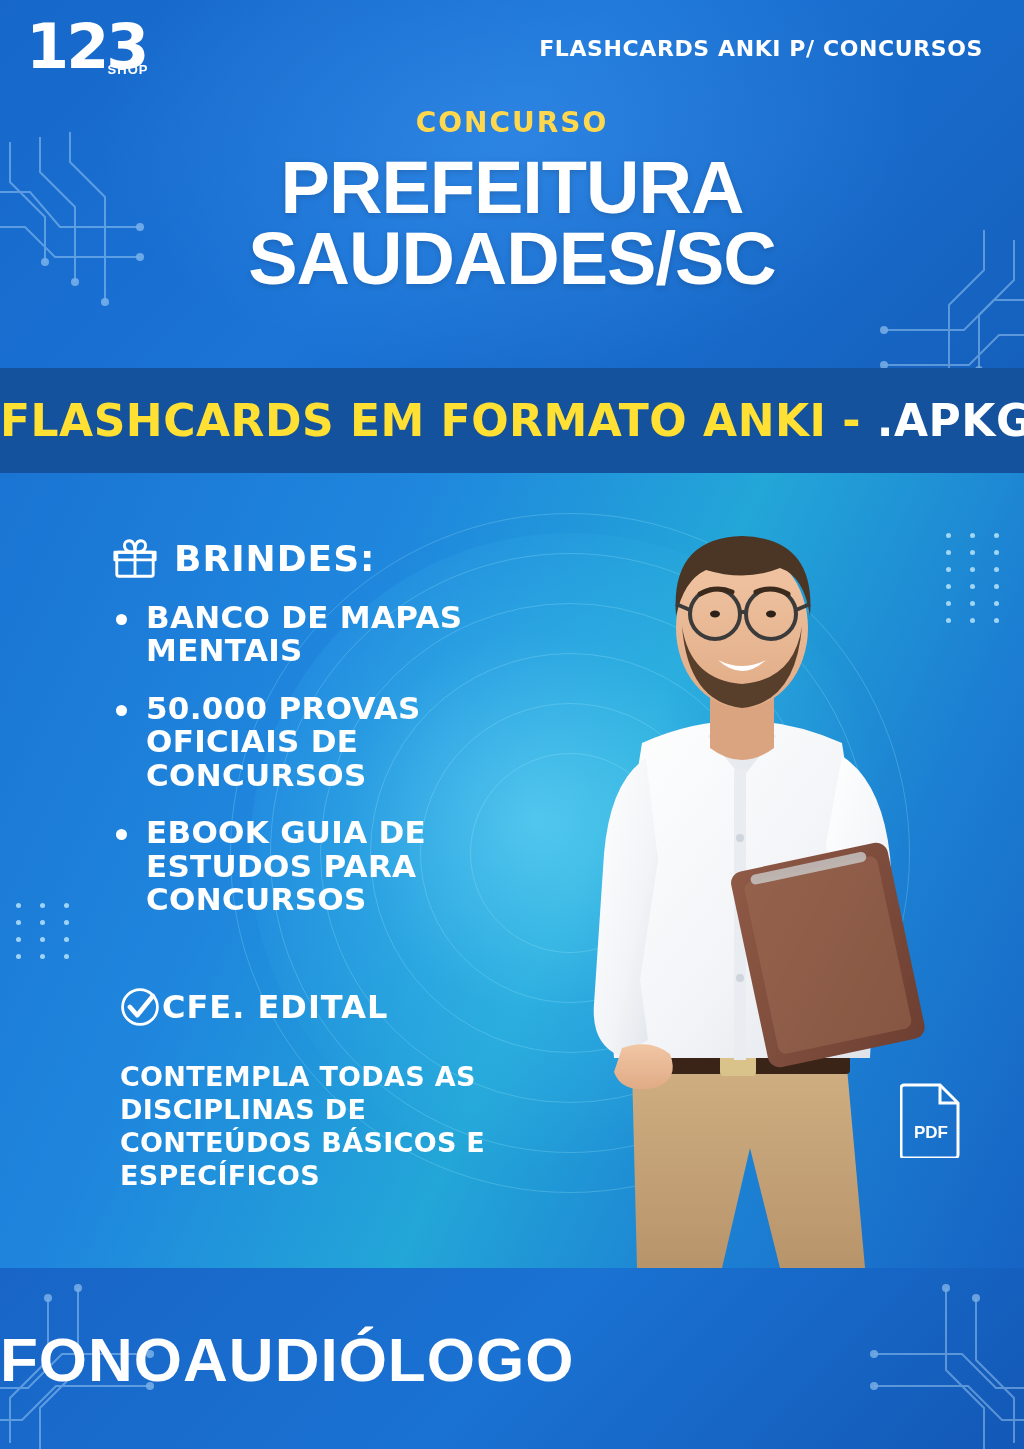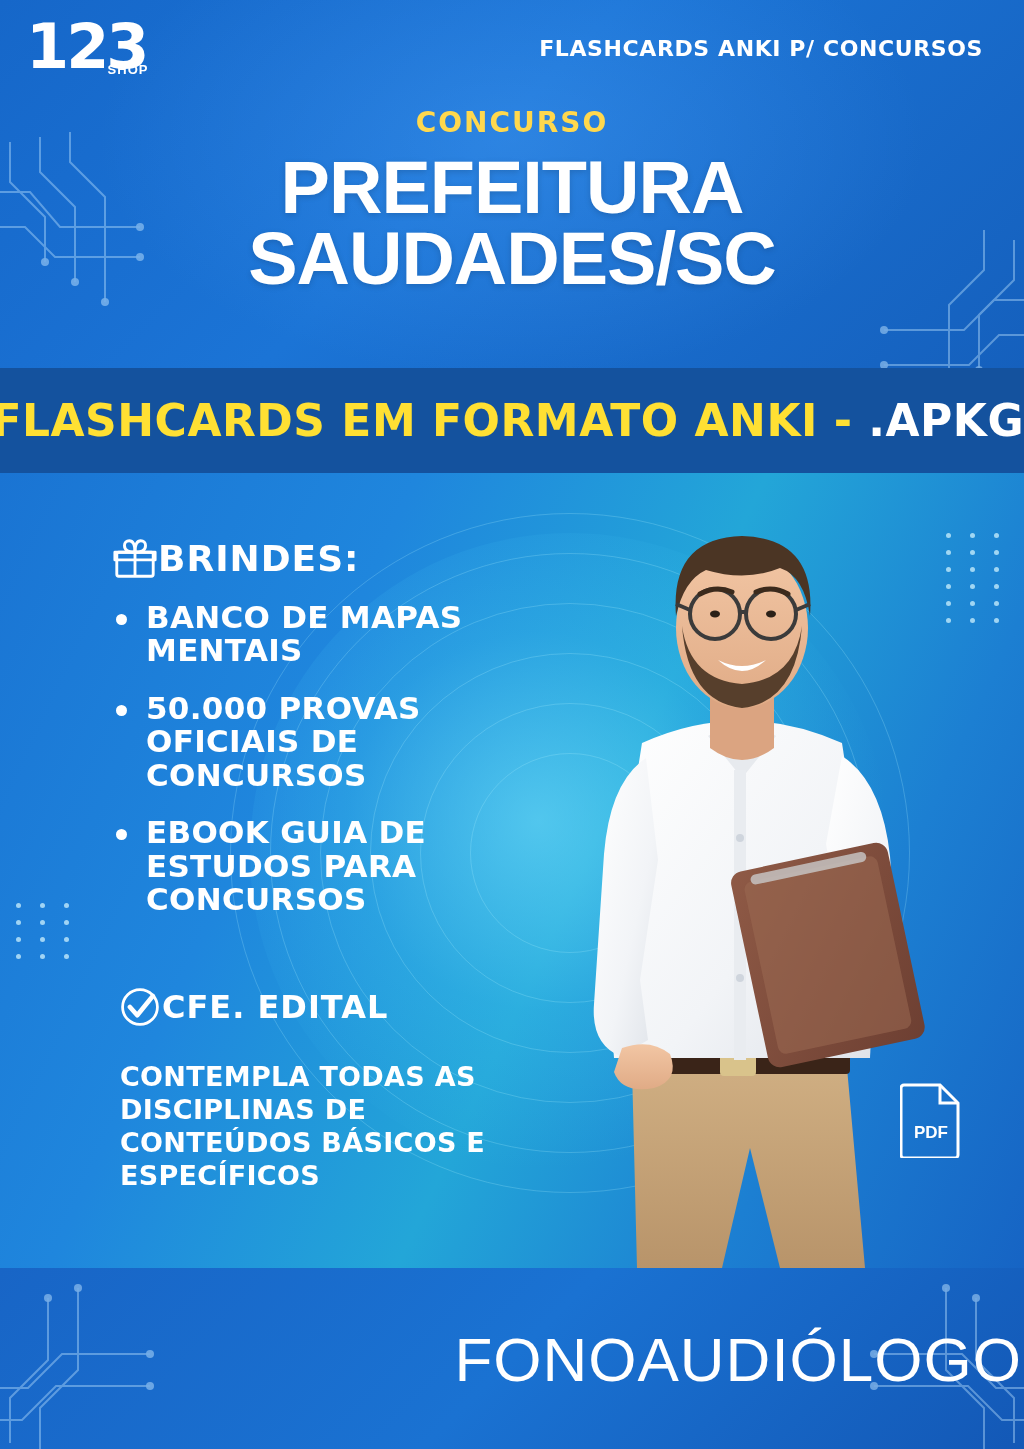--- a/index.html
+++ b/index.html
@@ -96,21 +96,21 @@
   .title span { display: block; }
 
   
   .sub-bar {
     position: absolute;
     top: 368px; left: 0; right: 0;
     height: 105px;
     background: #14529e;
     display: flex;
     align-items: center;
-    justify-content: flex-end;
+    justify-content: flex-start;
     z-index: 6;
   }
   .sub-bar-text {
     color: #ffe033;
     font-size: 44px;
     font-weight: 800;
     letter-spacing: 0.5px;
     font-family: "DejaVu Sans", sans-serif;
     white-space: nowrap;
   }
@@ -155,21 +155,21 @@
   .dots-left { left: 16px; top: 430px; }
   .dots-right { right: 18px; top: 60px; }
   .dot { width: 5px; height: 5px; border-radius: 50%; background: rgba(210,245,255,0.85); }
 
   
   .brindes-head {
     position: absolute;
     left: 112px; top: 62px;
     display: flex;
     align-items: center;
-    gap: 0;
+    gap: 16px;
     z-index: 4;
   }
   .gift-icon { width: 46px; height: 46px; display:block; }
   .brindes-title {
     color: #ffffff;
     font-size: 36px;
     font-weight: 800;
     letter-spacing: 1px;
     font-family: "DejaVu Sans", sans-serif;
   }
@@ -247,26 +247,26 @@
   
   .bottom-band {
     position: absolute;
     bottom: 0; left: 0; right: 0;
     height: 181px;
     background: linear-gradient(135deg, #1865c6 0%, #1a72d2 50%, #1358b6 100%);
     overflow: hidden;
   }
   .bottom-text {
     position: absolute;
-    left: 0; right: 2px; top: 50%;
+    left: 0; right: 8px; top: 50%;
     transform: translateY(-50%);
-    text-align: right;
+    text-align: left;
     color: #ffffff;
     font-size: 62px;
-    font-weight: 400;
+    font-weight: 700;
     letter-spacing: 1px;
     z-index: 4;
   }
 
   .circuit { position: absolute; opacity: 0.55; }
   .c-tl { top: 132px; left: 0; }
   .c-tr { top: 230px; right: 0; }
   .c-bl { bottom: 0; left: 0; }
   .c-br { bottom: 0; right: 0; }
 </style>

